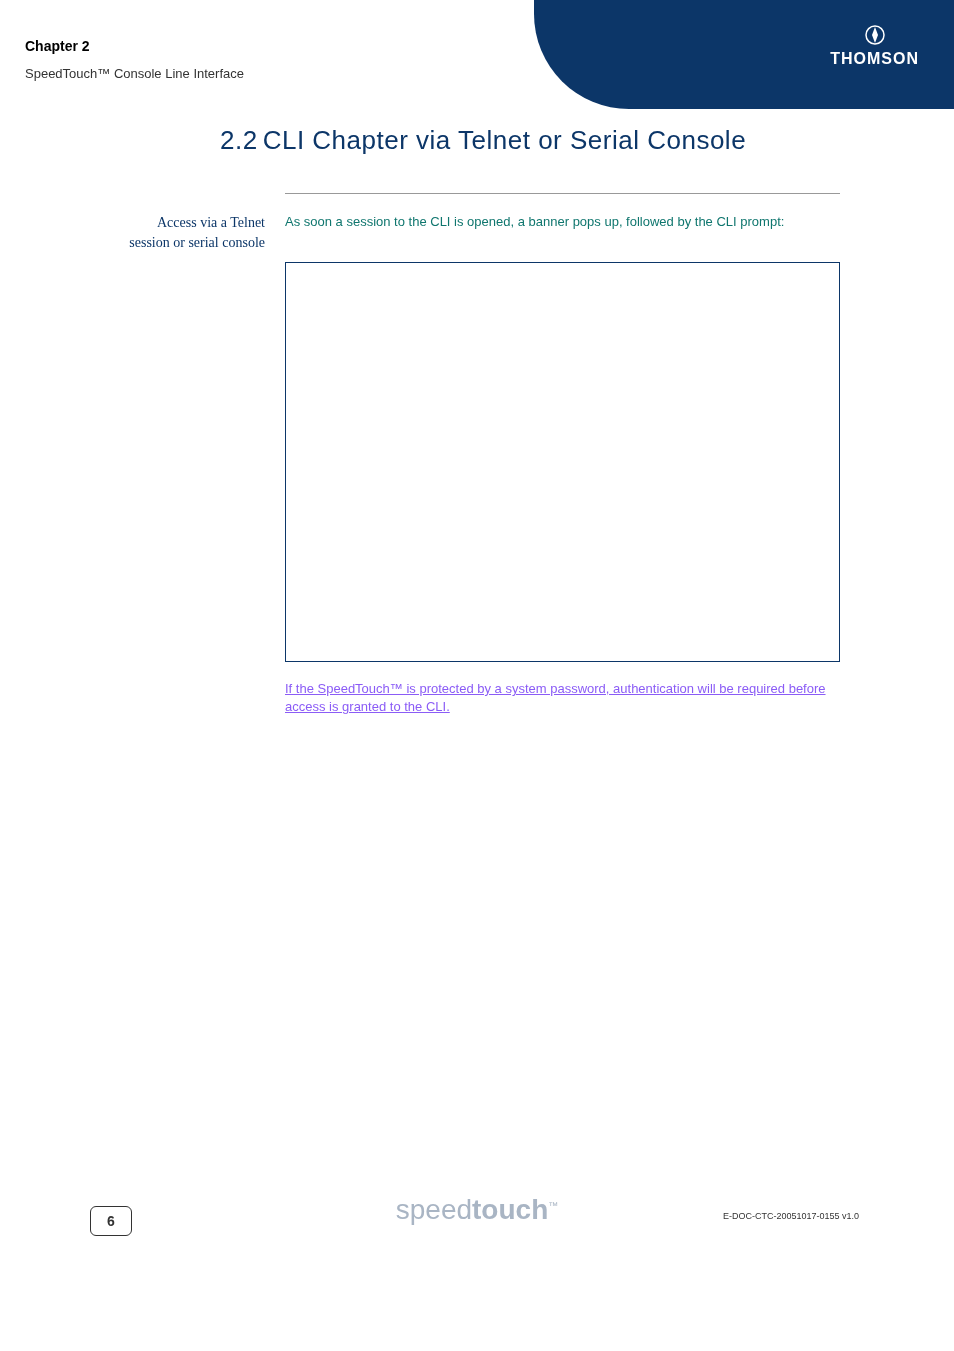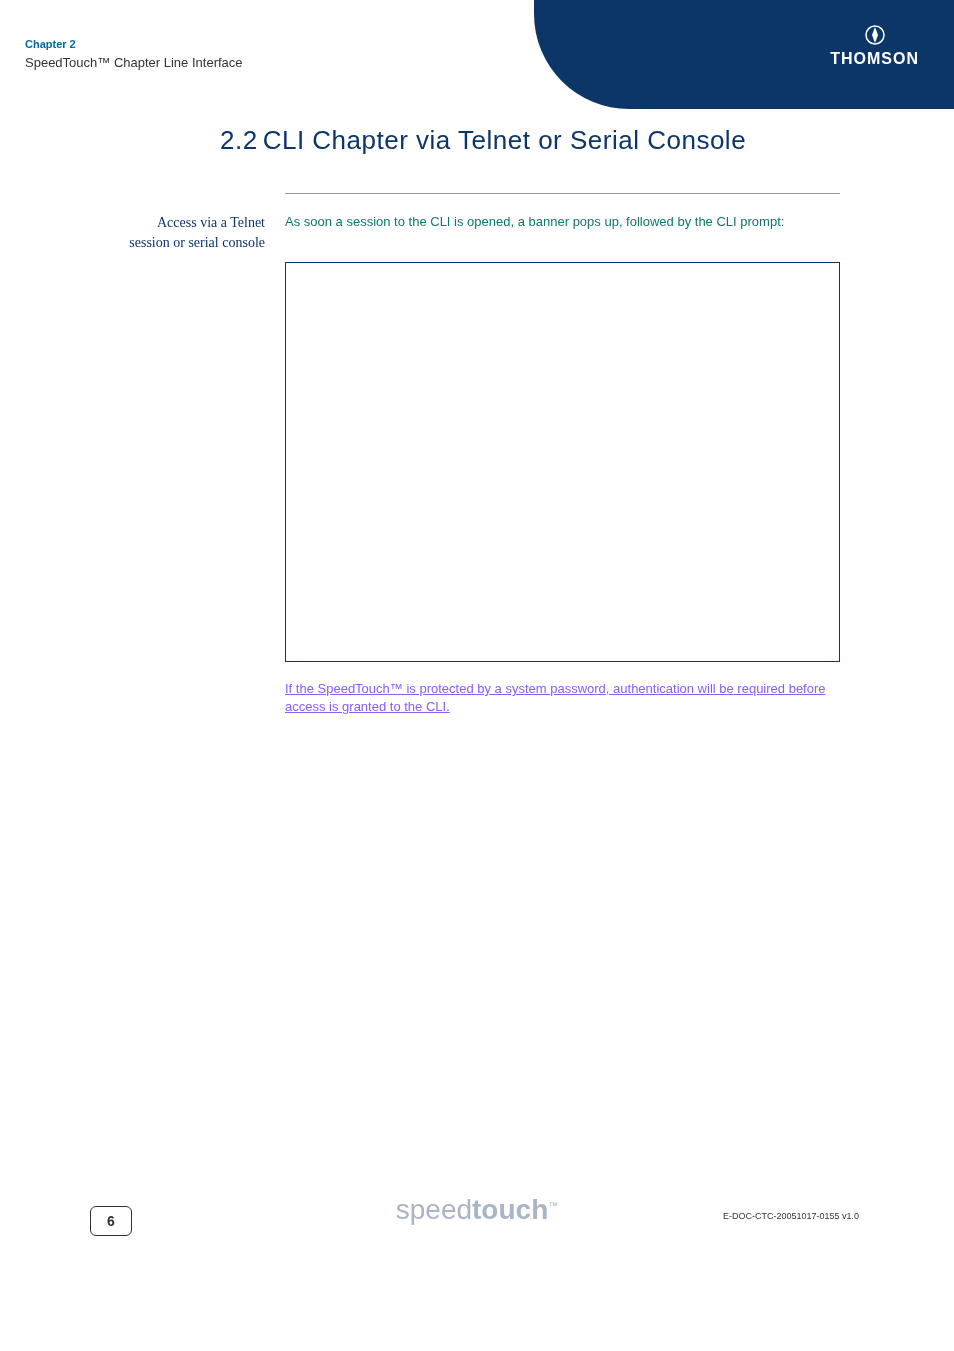--- a/index.html
+++ b/index.html
@@ -39,24 +39,24 @@
       font-weight: bold;
       font-size: 16px;
       letter-spacing: 1px;
     }
     .chapter-header {
       position: absolute;
       top: 38px;
       left: 25px;
     }
     .chapter-title {
-      color: #0369a1;
-      font-weight: bold;
-      font-size: 11px;
-      margin-bottom: 5px;
+      color: #000000;
+      font-weight: bold;
+      font-size: 14px;
+      margin-bottom: 12px;
     }
     .chapter-subtitle {
       color: #333;
       font-size: 13px;
     }
     .section-heading {
       position: absolute;
       top: 125px;
       left: 220px;
       font-size: 26px;
@@ -167,21 +167,21 @@
         <circle cx="10" cy="10" r="9" fill="none" stroke="#fff" stroke-width="1.5"></circle>
         <path d="M10 2 L13 10 L10 18 L7 10 Z" fill="#fff"></path>
       </svg>
     </span>
     <span class="thomson-text">THOMSON</span>
   </div>
 </div>
 
 <div class="chapter-header">
   <div class="chapter-title">Chapter 2</div>
-  <div class="chapter-subtitle">SpeedTouch™ Chapter Line Interface</div>
+  <div class="chapter-subtitle">SpeedTouch™ Console Line Interface</div>
 </div>
 
 <div class="section-heading">
   <span class="section-num">2.2</span><span>CLI Chapter via Telnet or Serial Console</span>
 </div>
 
 <div class="section-divider"></div>
 
 <div class="side-label">Access via a Telnet session or serial console</div>
 

